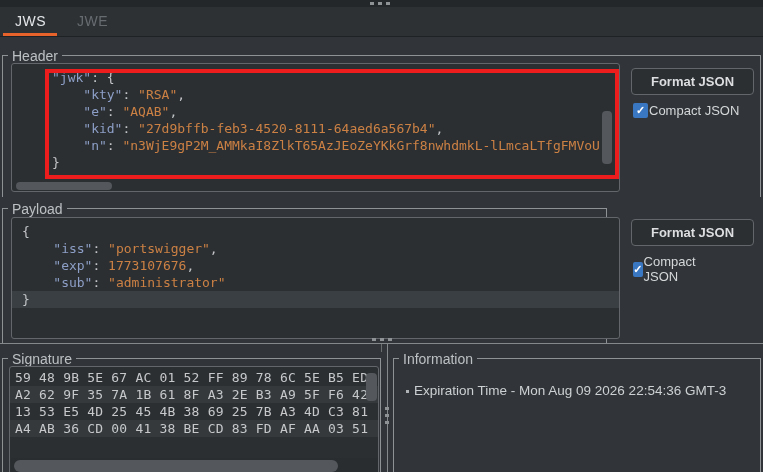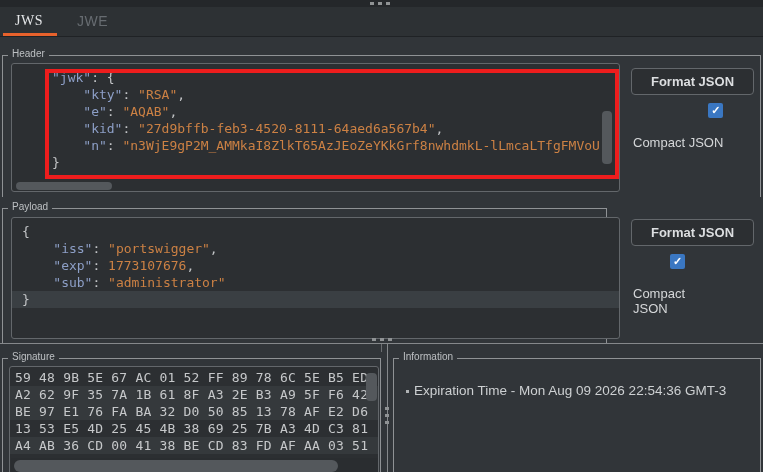--- a/index.html
+++ b/index.html
@@ -11,45 +11,45 @@
   
   .top-strip { left:0; top:0; width:763px; height:7px; background:#24272a; }
   .dots-h { display:flex; gap:4px; }
   .dots-h i { display:block; width:4px; height:3px; background:#8f9294; }
   .dots-v { display:flex; flex-direction:column; gap:4px; }
   .dots-v i { display:block; width:4px; height:3px; background:#8f9294; }
 
   
   .tabbar { left:0; top:7px; width:763px; height:30px; background:#2d3134; border-bottom:1px solid #1f2225; }
   .tab { position:absolute; top:6px; font-size:14px; letter-spacing:0.5px; cursor:default; }
-  .tab-active { color:#e4e6e8;font-family:Liberation Serif, serif; }
+  .tab-active { color:#e4e6e8; }
   .tab-inactive { color:#676c71; }
   .tab-underline { position:absolute; left:3px; top:26px; width:54px; height:3px; }
 
   
   .grp { position:absolute; border:1px solid #8f9295; }
-  .grp-label { position:absolute; top:-8px; left:5px; background:#313539; padding:0 4px; font-size:10px; color:#bdc0c3; white-space:nowrap; }
+  .grp-label { position:absolute; top:-8px; left:5px; background:#313539; padding:0 4px; font-size:14px; color:#bdc0c3; white-space:nowrap; }
 
   
   .editor { position:absolute; background:#2c2f32; border:1px solid #63676b; border-radius:3px; overflow:hidden; }
   .code { padding-top:5px; font-family:"DejaVu Sans Mono", monospace; font-size:13px; line-height:17px; white-space:pre; }
   .cl { padding-left:var(--pad,10px); }
   .cl.hl { background:#3a3f43; }
   .key { color:#8d9fc7; }
   .str { color:#cc8144; }
   .num { color:#cc8144; }
   .pun { color:#c3c5c7; }
 
   .redbox { position:absolute; border:4px solid #ee1d1d; pointer-events:none; z-index:5; }
   .thumb { position:absolute; background:#54585c; border-radius:4px; z-index:3; }
 
   
   .btn { position:absolute; width:123px; height:27px; background:#2c2f32; border:1px solid #63676b; border-radius:4px;
          color:#dcdee0; font-size:13px; font-weight:bold; text-align:center; line-height:25px; cursor:default; }
-  .cb { position:absolute; display:flex; align-items:flex-end; gap:17px; cursor:default;flex-direction:column; }
+  .cb { position:absolute; display:flex; align-items:center; gap:1px; cursor:default; }
   .cb-box { width:15px; height:15px; background:#3a77c2; border-radius:2px; color:#ffffff;
             font-size:11px; font-weight:bold; line-height:15px; text-align:center; }
   .cb-box.checked::after { content:"✓"; }
   .cb-label { font-size:13px; color:#d5d7d9; }
 
   
   .hexrow { font-family:"DejaVu Sans Mono", monospace; font-size:13px; line-height:17px; letter-spacing:0.2px;
             padding-left:5px; white-space:pre; color:#c6c8ca; }
   .hexrow.alt { background:#35393c; }
 
@@ -118,21 +118,20 @@
   </div>
 <div class="tick" style="left:381px; top:344px; width:1px; height:8px;"></div>
 
 <div class="grp" style="left:2px; top:358px; width:379px; height:130px; border-bottom:none;">
   <span class="grp-label">Signature</span>
 
   <div class="editor" style="left:6px; top:7px; width:370px; height:123px;">
     <div id="sig-rows" style="padding-top:2px;">
         <div class="hexrow">59 48 9B 5E 67 AC 01 52 FF 89 78 6C 5E B5 ED</div>
         <div class="hexrow alt">A2 62 9F 35 7A 1B 61 8F A3 2E B3 A9 5F F6 42</div>
-        <div class="hexrow alt">BE 97 E1 76 FA BA 32 D0 50 85 13 78 AF E2 D6</div>
         <div class="hexrow">13 53 E5 4D 25 45 4B 38 69 25 7B A3 4D C3 81</div>
         <div class="hexrow alt">A4 AB 36 CD 00 41 38 BE CD 83 FD AF AA 03 51</div>
       </div>
     <div class="thumb" style="left:356px; top:6px; width:11px; height:28px;"></div>
     <div class="sig-htrack" style="left:1px; top:91px; width:367px; height:15px;"></div>
     <div class="thumb" style="left:4px; top:93px; width:324px; height:12px; border-radius:6px;"></div>
   </div>
 </div>
 
 <div class="vline" style="left:387px; top:343px; height:129px;"></div>

